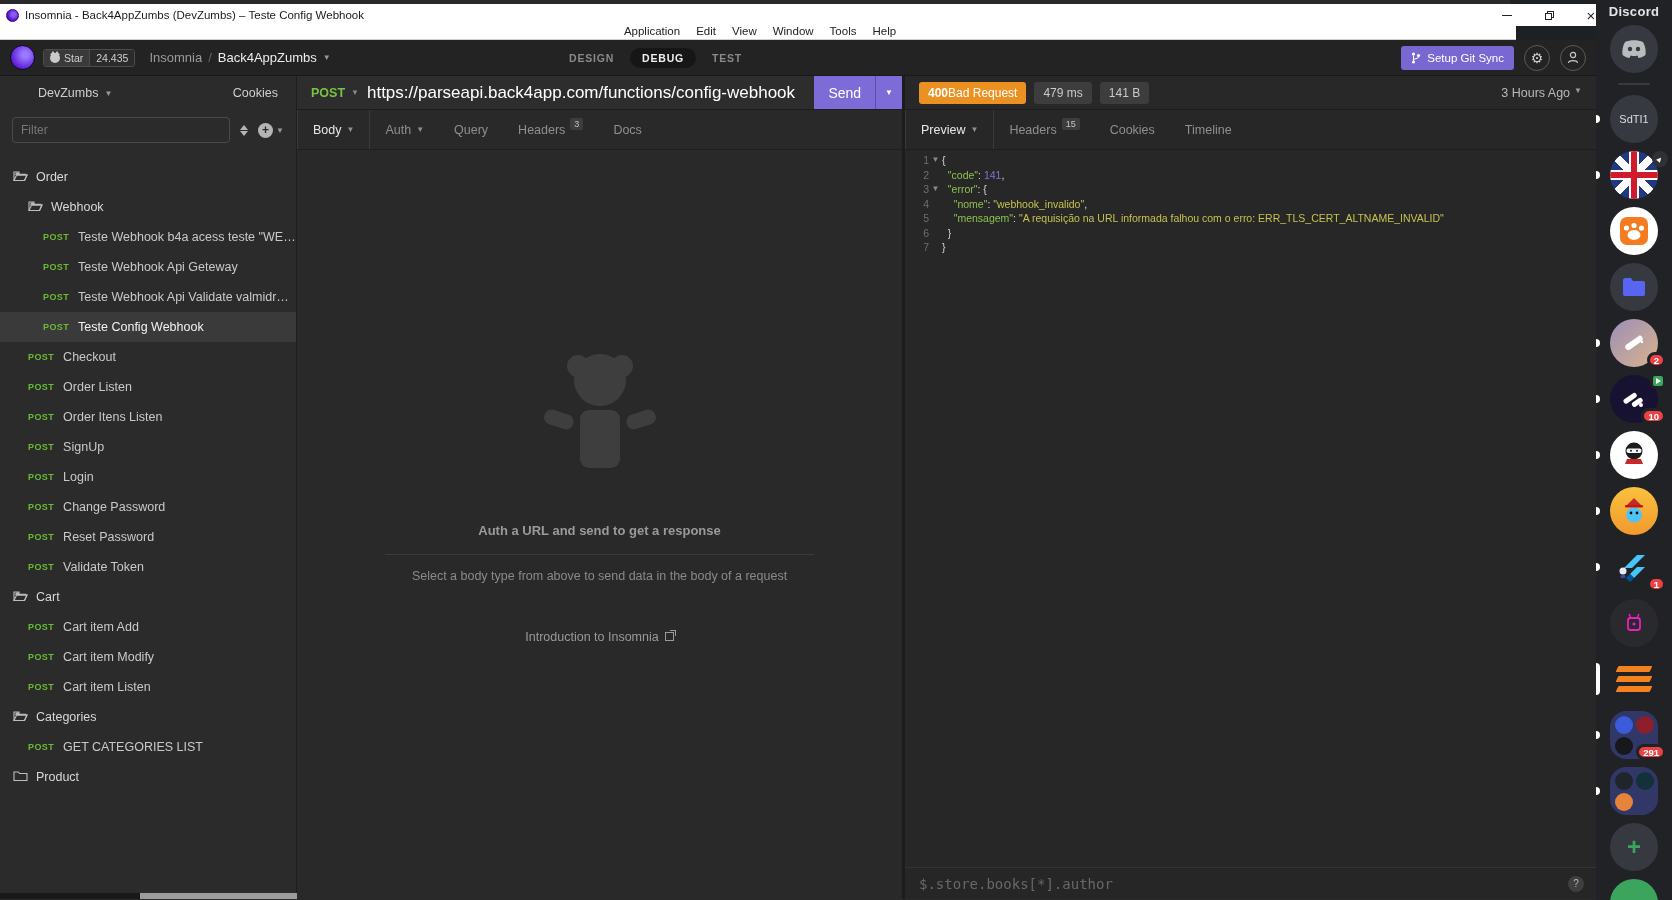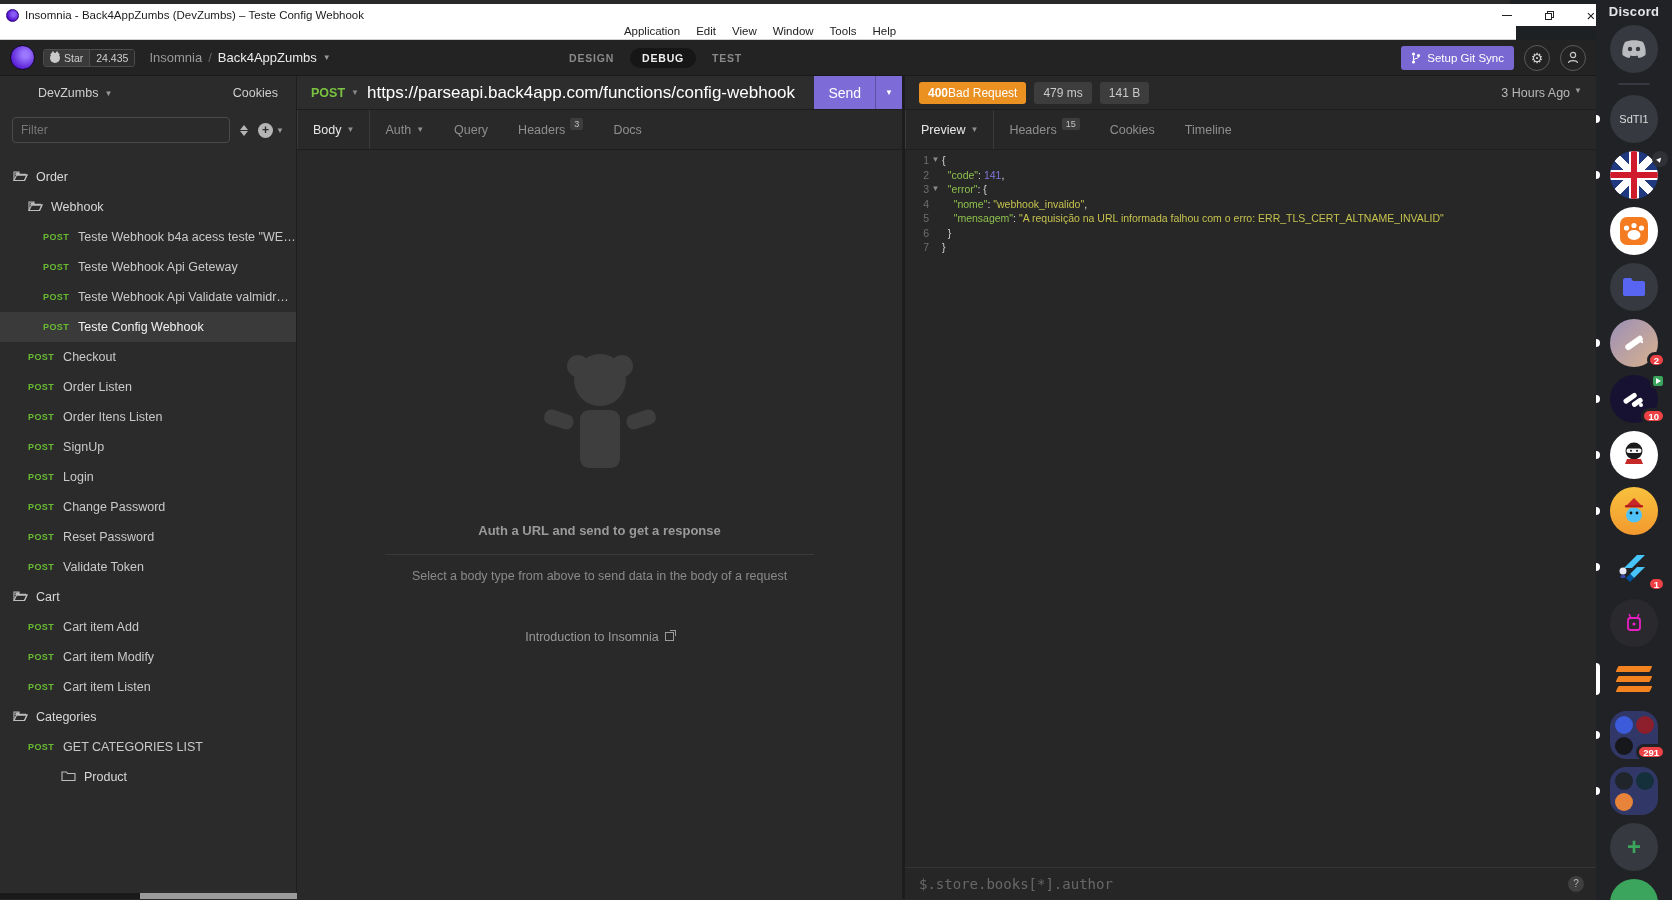--- a/index.html
+++ b/index.html
@@ -336,21 +336,21 @@
               <span><svg class="folder-svg" width="15" height="12" viewBox="0 0 15 12">
                   <path d="M1 3 L1 10.5 L11.5 10.5 L14 5 L4.5 5 L3.5 3.2 L6 3.2 L6 2 L1 2 Z M2 4.3 L13 4.3" fill="none" stroke="#bdbdbd" stroke-width="1.1"></path>
                   <path d="M1 10.5 L3.6 5 L14 5 L11.5 10.5 Z" fill="none" stroke="#bdbdbd" stroke-width="1.1"></path>
                 </svg></span>
               <span class="flabel">Categories</span>
             </div>
             <div class="tree-row" style="padding-left: 28px;">
               <span class="post">POST</span>
               <span class="rlabel">GET CATEGORIES LIST</span>
             </div>
-            <div class="tree-row" style="padding-left: 13px; margin-left: 48px;">
+            <div class="tree-row" style="padding-left: 13px;">
               <span><svg class="folder-svg" width="15" height="12" viewBox="0 0 15 12">
                   <path d="M1 2 L5.5 2 L6.5 3.5 L14 3.5 L14 10.5 L1 10.5 Z" fill="none" stroke="#bdbdbd" stroke-width="1.1"></path>
                 </svg></span>
               <span class="flabel">Product</span>
             </div>
           </div>
         <div class="side-scroll">
             <div class="thumb"></div>
           </div>
       </aside>

